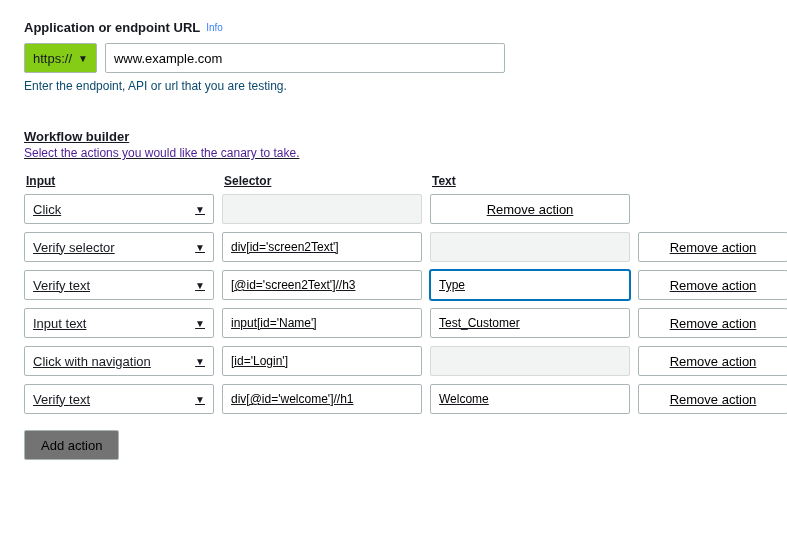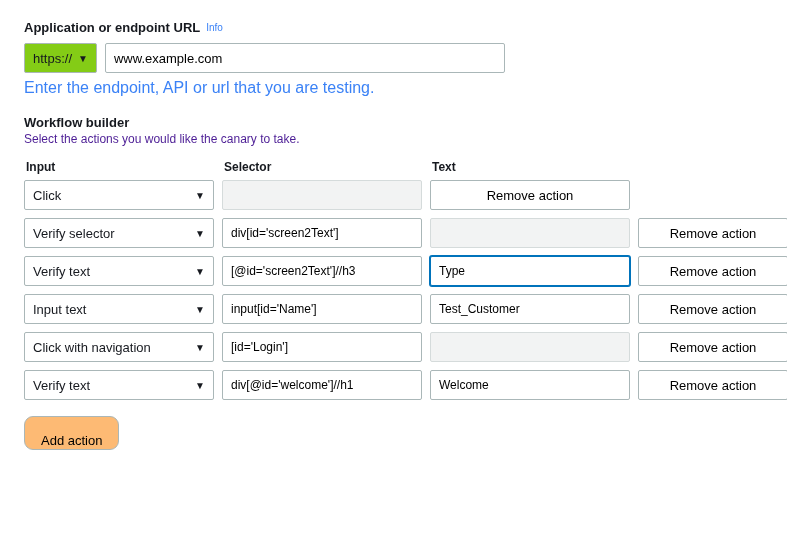--- a/index.html
+++ b/index.html
@@ -42,26 +42,27 @@
     }
     .url-input {
       border: 1px solid #aab7b8;
       border-radius: 2px;
       padding: 4px 8px;
       font-size: 13px;
       height: 30px;
       width: 400px;
     }
     .url-hint {
-      font-size: 16px;
-      color: #3b82f6;
-      margin-bottom: 18px;
+      font-size: 12px;
+      color: #0c4a6e;
+      margin-bottom: 36px;
     }
     .workflow-section {
       margin-bottom: 10px;
+      text-decoration: underline;
     }
     .workflow-title {
       font-size: 13px;
       font-weight: 700;
       margin-bottom: 2px;
     }
     .workflow-subtitle {
       font-size: 12px;
       color: #4c1d95;
       margin-bottom: 14px;
@@ -133,23 +134,23 @@
       border-radius: 2px;
       background: #fff;
       padding: 4px 10px;
       font-size: 13px;
       cursor: pointer;
       height: 30px;
       white-space: nowrap;
     }
     .add-action-btn {
       border: 1px solid #aab7b8;
-      border-radius: 9px;
-      background: #fdba74;
-      padding: 16px 16px;
+      border-radius: 2px;
+      background: #737373;
+      padding: 6px 16px;
       font-size: 13px;
       cursor: pointer;
       margin-top: 8px;
       height: 30px;
     }
     .header-row {
       display: flex;
       align-items: center;
       margin-bottom: 8px;
     }

